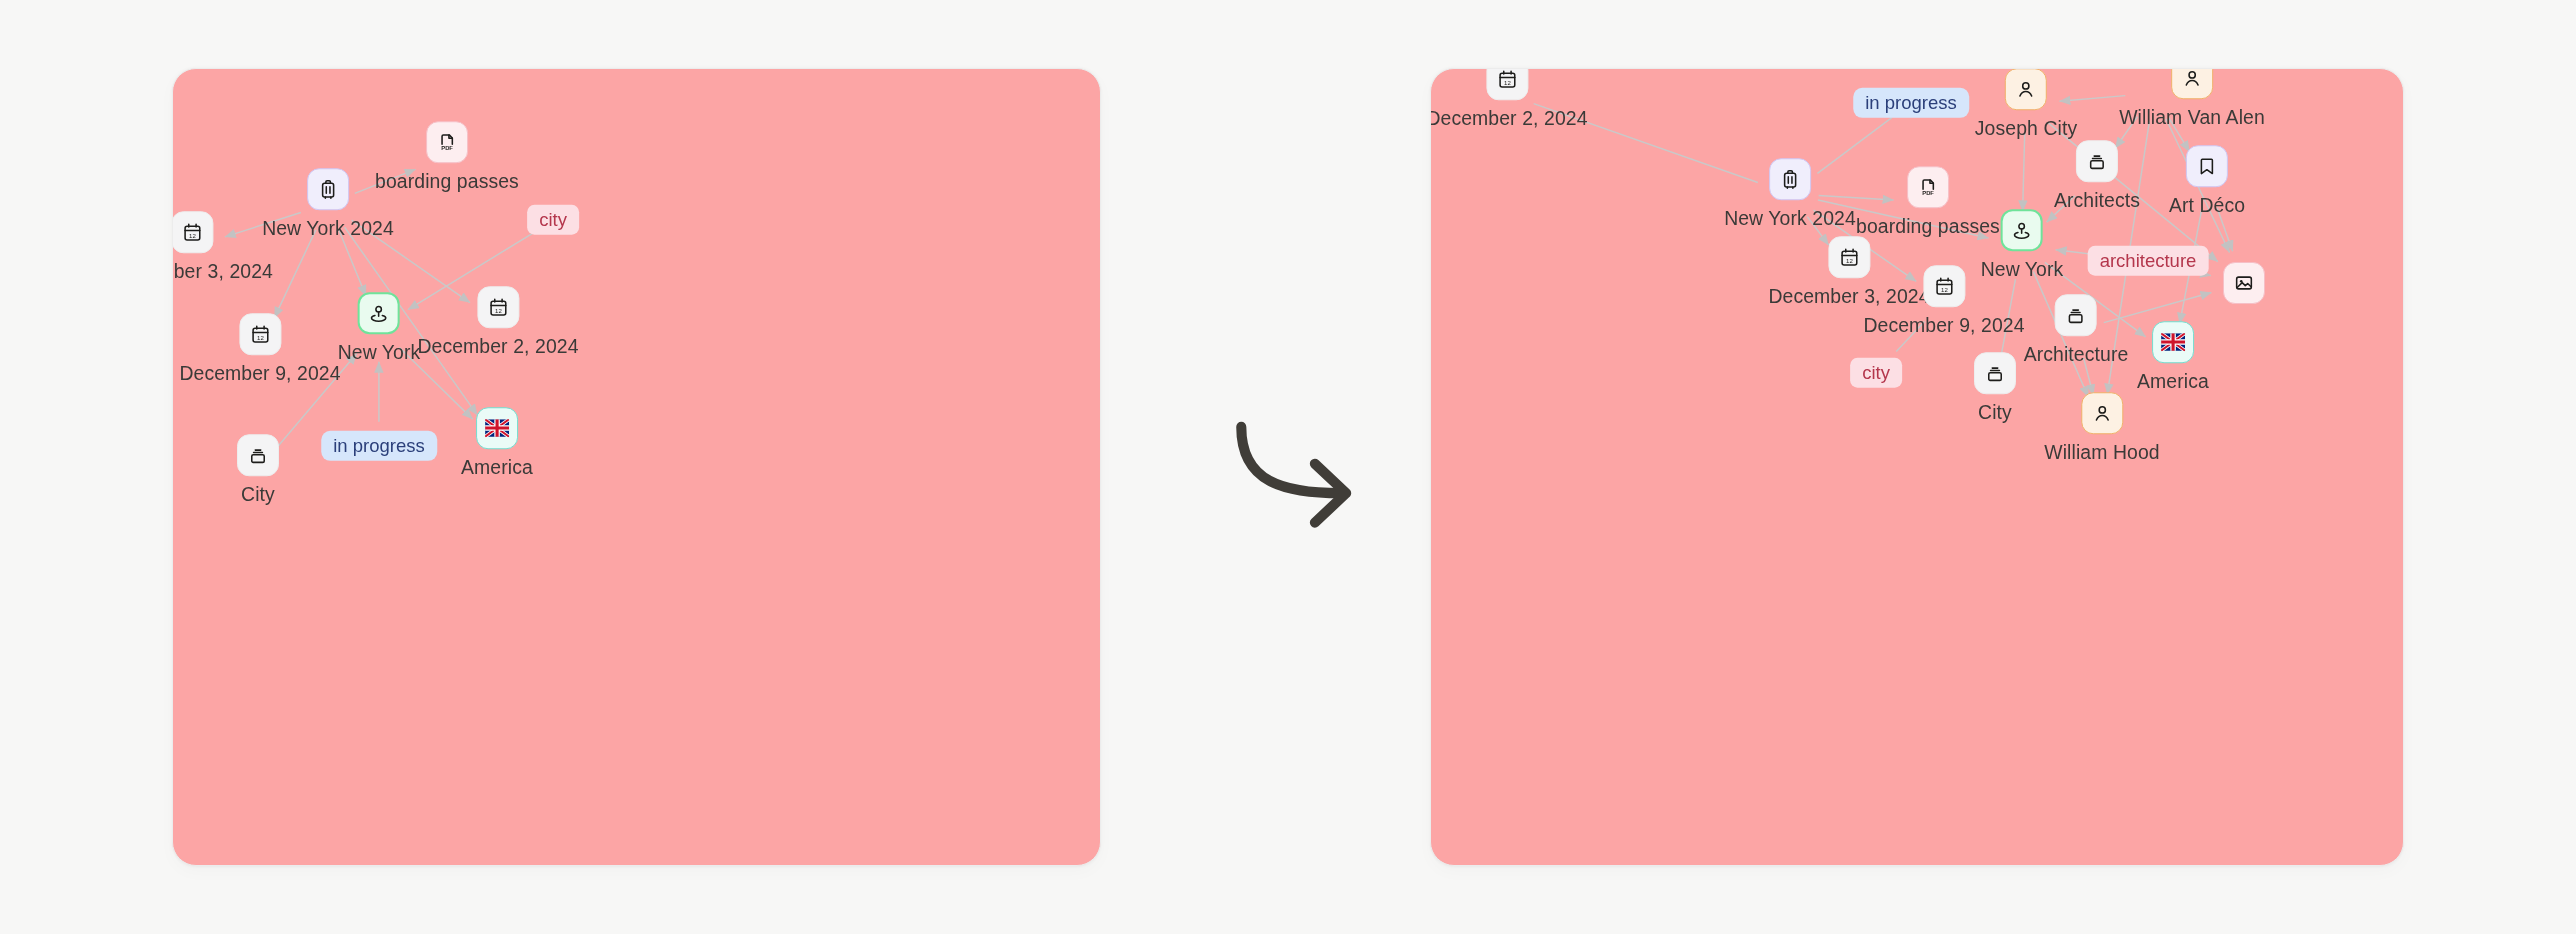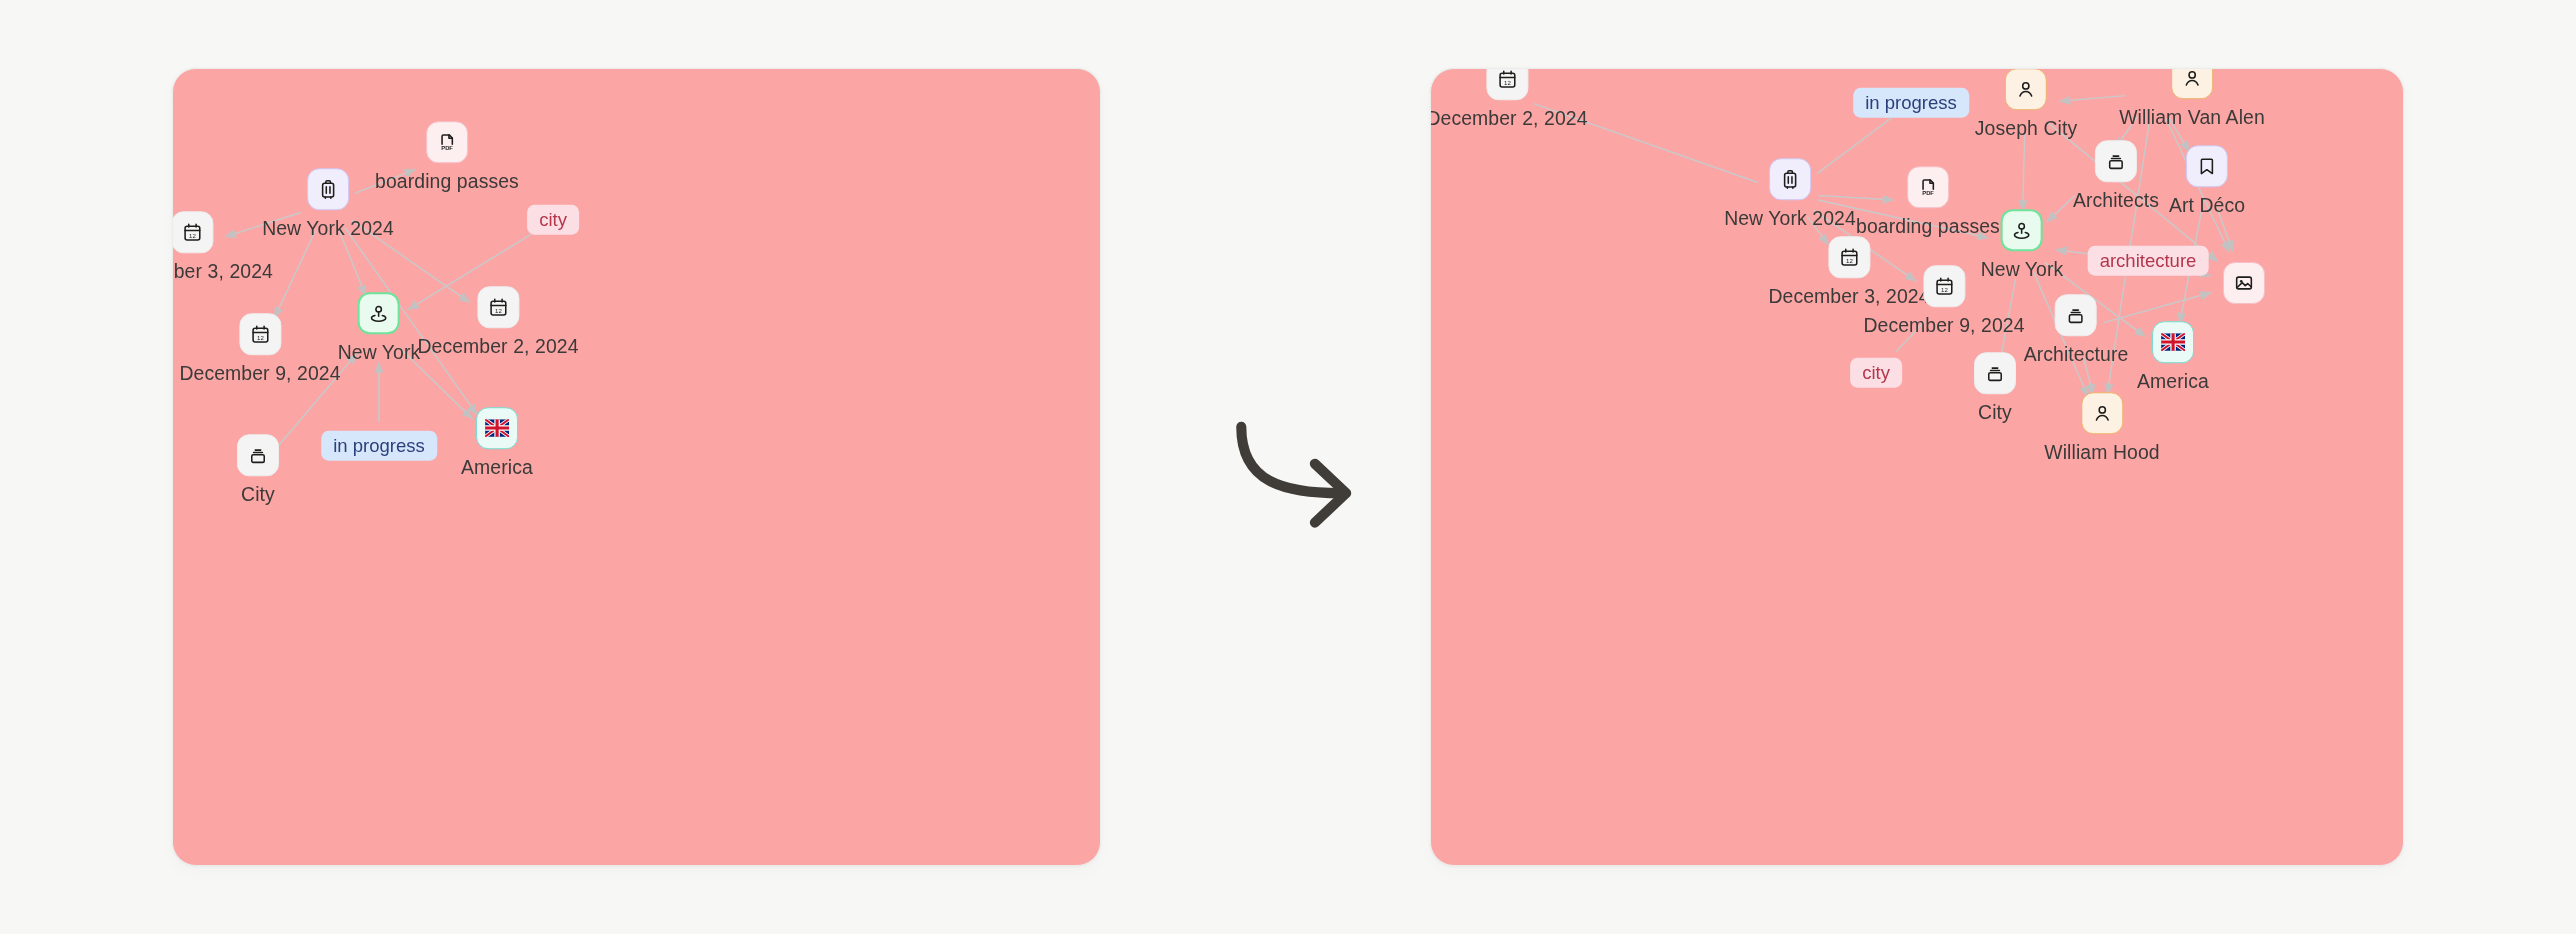--- a/index.html
+++ b/index.html
@@ -73,21 +73,21 @@
   .tag {
     position: absolute;
     transform: translate(-50%, -50%);
     padding: 4.6px 12px 5.5px;
     border-radius: 7.4px;
     font-size: 18.5px;
     white-space: nowrap;
     line-height: 1.1;
   }
   .tag-pink { background: #fcdfe4; color: #b4364c; }
-  .tag-blue { background: #d6e6fb; color: #2b3f7a; }
+  .tag-blue { background: #d6e6fb; color: #2b3f7a; border-radius: 9px; }
 
   
   #center-arrow {
     position: absolute;
     left: 1219px;
     top: 403px;
     width: 166px;
     height: 138px;
   }
 </style>
@@ -268,21 +268,21 @@
         </div>
         <div class="node" style="left: 761px; top: 24px;">
           <div class="node-box v-orange">
             <svg width="22" height="22" viewBox="0 0 24 24">
       <circle cx="12" cy="8.4" r="3.4" stroke="#1d1d1b" fill="none" stroke-width="1.7" stroke-linecap="round" stroke-linejoin="round"></circle>
       <path d="M5.6 19.4c1.3-3.2 3.7-5 6.4-5s5.1 1.8 6.4 5" stroke="#1d1d1b" fill="none" stroke-width="1.7" stroke-linecap="round" stroke-linejoin="round"></path>
     </svg>
           </div>
           <div class="node-label">William Van Alen</div>
         </div>
-        <div class="node" style="left: 685px; top: 107px;">
+        <div class="node" style="left: 666px; top: 107px;">
           <div class="node-box v-gray">
             <svg width="22" height="22" viewBox="0 0 24 24">
       <rect x="5.2" y="11.5" width="13.6" height="8.3" rx="1.6" stroke="#1d1d1b" fill="none" stroke-width="1.7" stroke-linecap="round" stroke-linejoin="round"></rect>
       <path d="M7.2 9h9.6" stroke="#1d1d1b" fill="none" stroke-width="1.7" stroke-linecap="round" stroke-linejoin="round"></path>
       <path d="M9 6.4h6" stroke="#1d1d1b" fill="none" stroke-width="1.7" stroke-linecap="round" stroke-linejoin="round"></path>
     </svg>
           </div>
           <div class="node-label">Architects</div>
         </div>
         <div class="node" style="left: 776px; top: 112px;">

